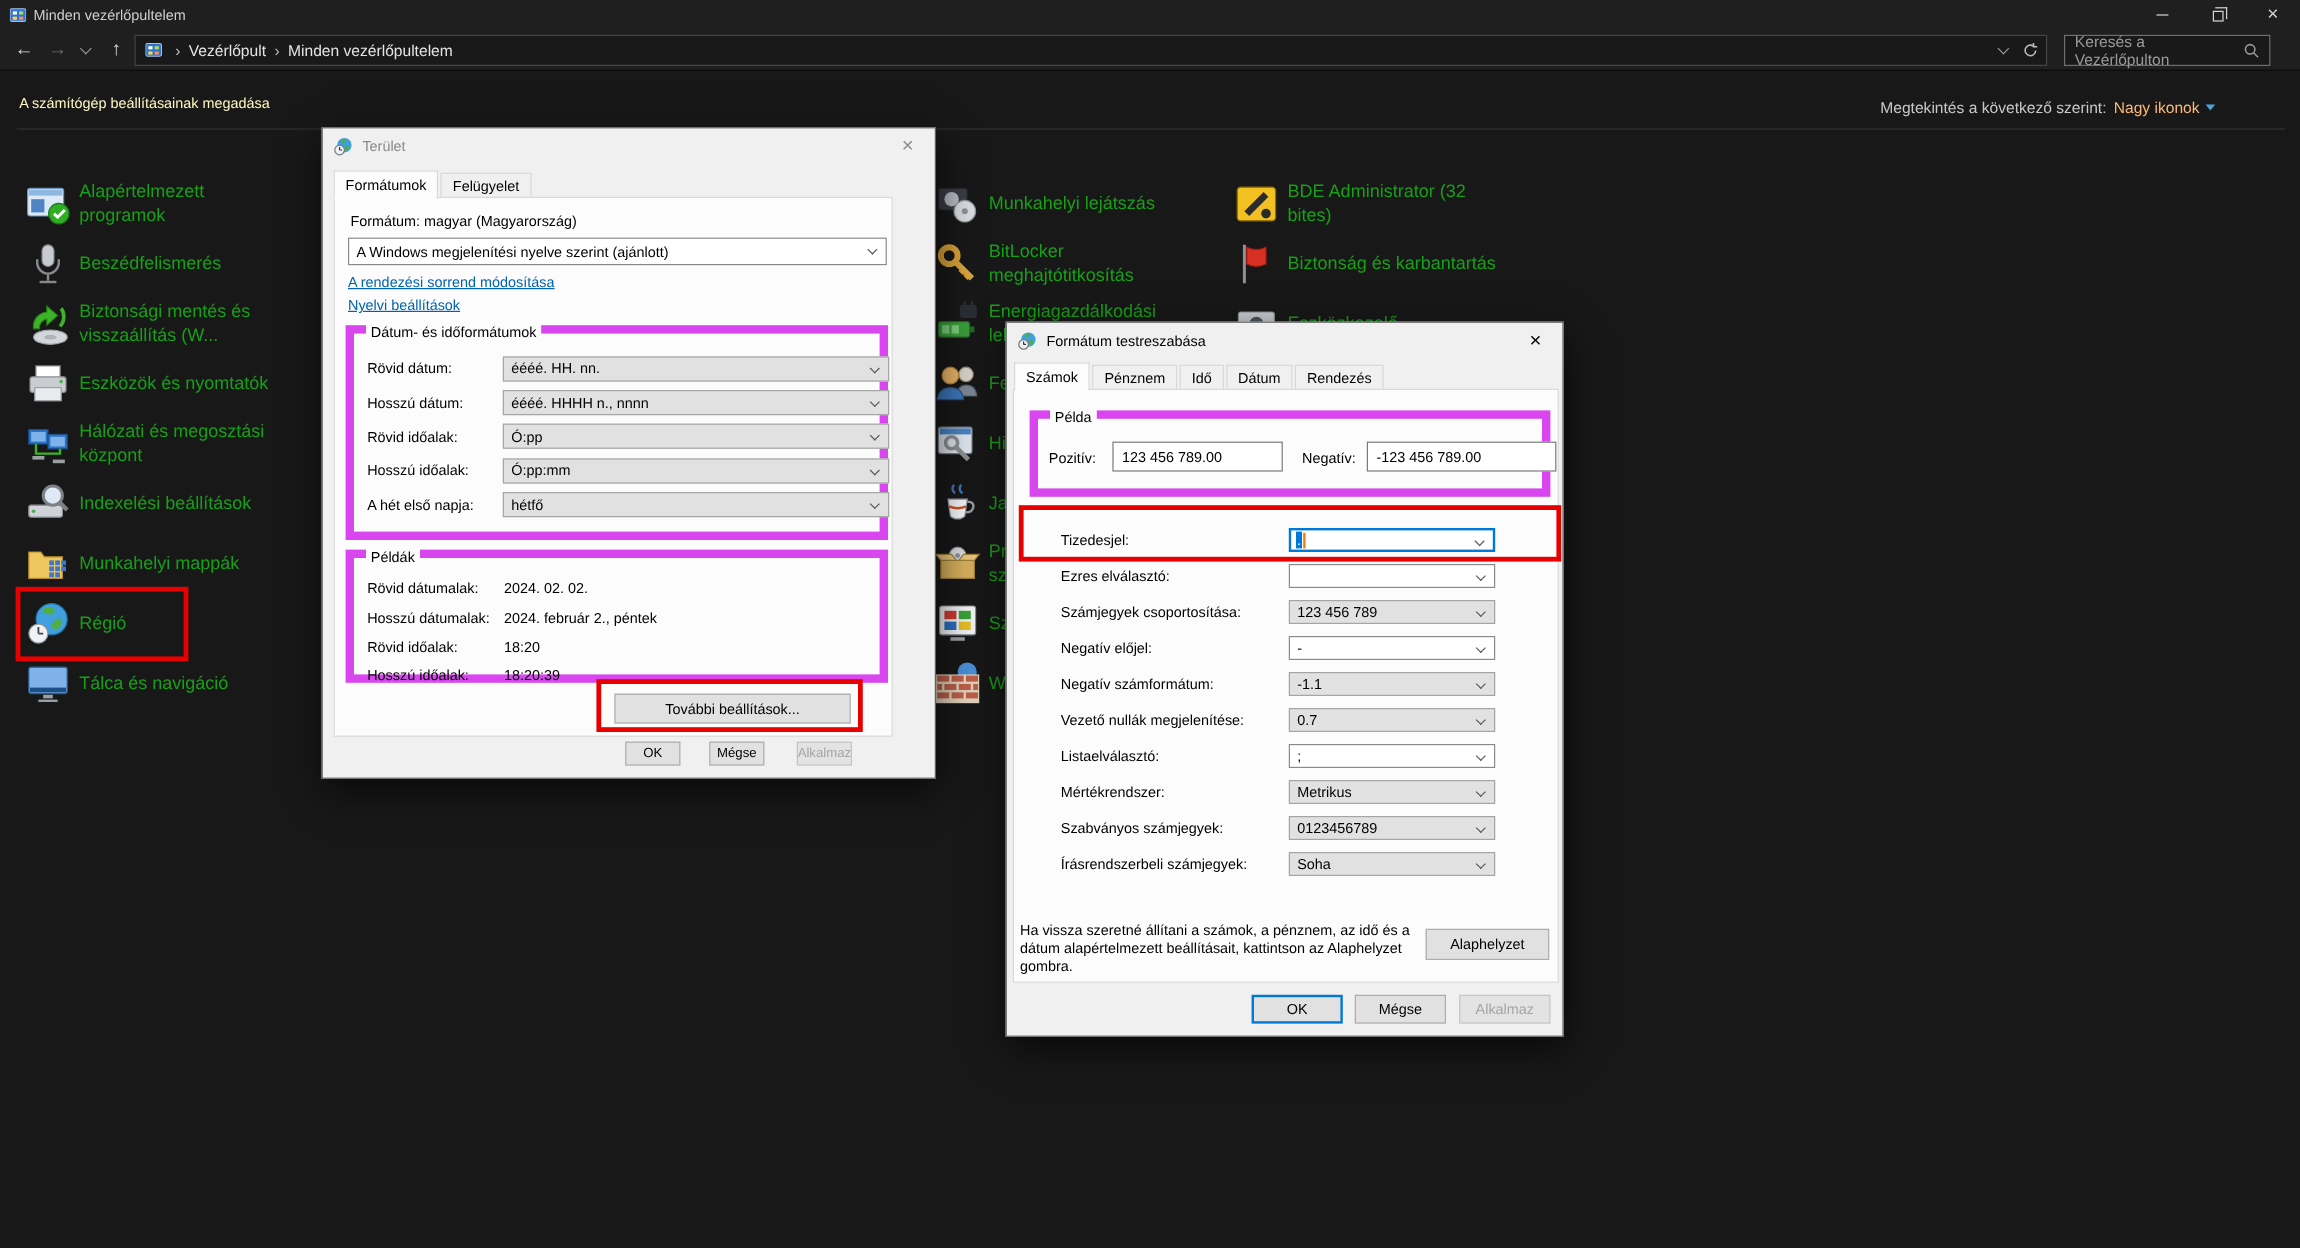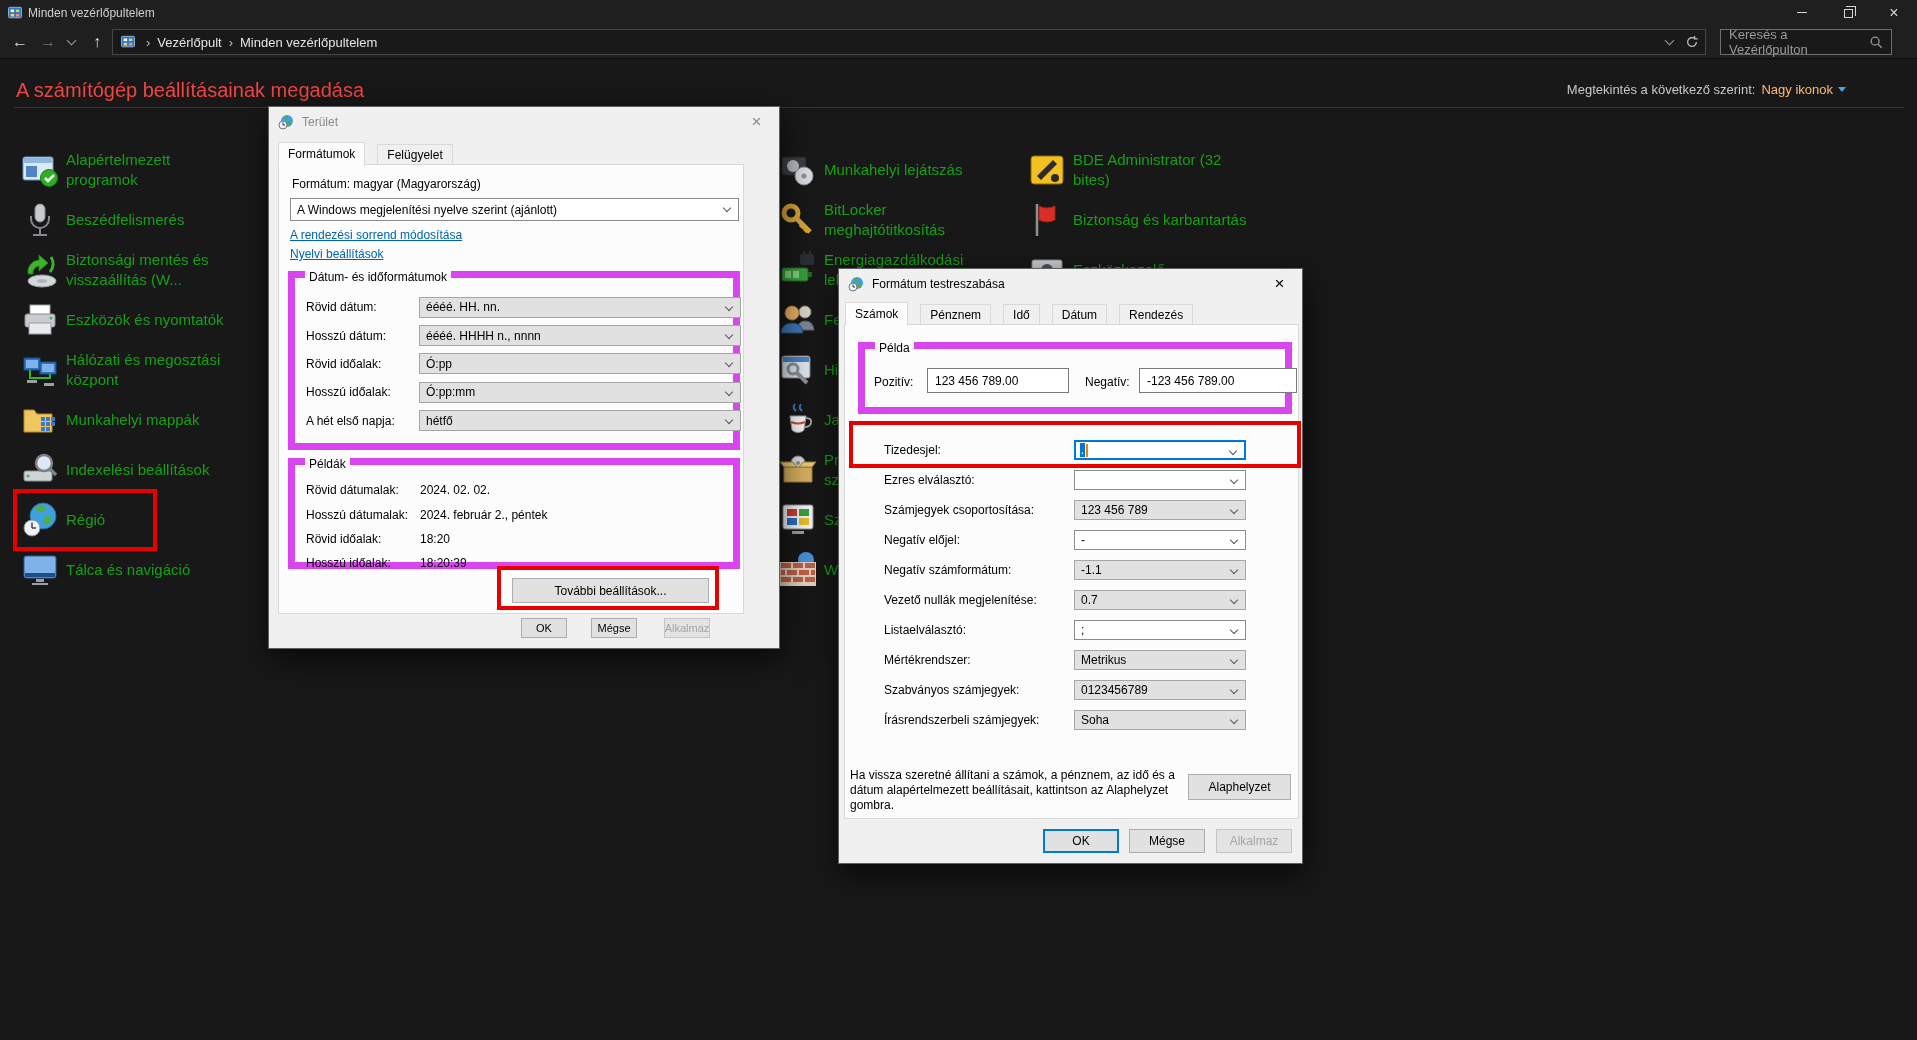--- a/index.html
+++ b/index.html
@@ -32,21 +32,21 @@
     background:#191919; border:1px solid #454545; display:flex; align-items:center; font-size:13px; color:#e4e4e4; }
   .addressbar .crumb-ico { width:14px; height:14px; margin:0 4px 0 8px; }
   .crumb-sep { color:#bdbdbd; margin:0 7px; font-size:13px; }
   .addr-right { position:absolute; right:6px; top:0; height:24px; display:flex; align-items:center; gap:12px; }
   .addr-right svg { width:14px; height:14px; }
   .searchbox { position:absolute; left:1720px; top:4px; width:172px; height:26px;
     background:#191919; border:1px solid #6e6e6e; display:flex; align-items:center; }
   .searchbox .ph { flex:1; font-size:13px; color:#9a9a9a; padding-left:8px; }
   .searchbox svg { width:14px; height:14px; margin-right:8px; }
   
-  .page-title { position:absolute; left:16px; top:79px; font-size:20px; color:#ef4444; }
+  .page-title { position:absolute; left:16px; top:79px; font-size:12px; color:#fef9c3; }
   .viewby { position:absolute; right:71px; top:82px; display:flex; align-items:center; font-size:13px; }
   .viewby .lbl { color:#c8c8c8; margin-right:6px; }
   .viewby .val { color:#fdba74; }
   .viewby .tri { width:0; height:0; border-left:4px solid transparent; border-right:4px solid transparent;
     border-top:5px solid #4aa3e0; margin-left:5px; }
   .divider { position:absolute; left:14px; top:107px; width:1890px; border-top:1px solid #333; }
   
   .col { position:absolute; }
   .col-left  { left:20px;  top:145px; width:250px; }
   .col-mid   { left:778px; top:145px; width:230px; }
@@ -59,21 +59,21 @@
     box-shadow:2px 10px 30px rgba(0,0,0,.65); font-size:12px; color:#000; }
   .dlg-region { left:268px; top:106px; width:512px; height:543px; z-index:10; }
   .dlg-format { left:838px; top:268px; width:465px; height:596px; z-index:20; }
   .dlg-titlebar { position:absolute; left:0; top:0; right:0; height:30px; display:flex; align-items:center; }
   .dlg-titlebar svg { width:16px; height:16px; margin:0 8px 0 9px; }
   .dlg-title { font-size:12px; }
   .dlg-region .dlg-title { color:#8a8a8a; }
   .dlg-close { position:absolute; right:0; top:0; width:45px; height:30px; display:flex; align-items:center; justify-content:center; font-size:17px; color:#000; }
   .dlg-region .dlg-close { color:#8a8a8a; }
   .tabstrip { position:absolute; display:flex; z-index:3; }
-  .tab { height:21px; padding:3px 9px 0; background:#f0f0f0; border:1px solid #d9d9d9; margin-right:12px; font-size:12px; }
+  .tab { height:21px; padding:3px 9px 0; background:#f0f0f0; border:1px solid #d9d9d9; margin-right:2px; font-size:12px; }
   .tab.active { background:#fcfcfc; height:24px; margin-top:-2px; padding-top:4px; border-bottom:1px solid #fcfcfc; }
   .page { position:absolute; background:#fcfcfc; border:1px solid #d9d9d9; z-index:2;padding-left:36px; }
   .rg-tabs { left:9px; top:37px; }
   .rg-page { left:9px; top:57px; width:466px; height:450px; }
   .fm-tabs { left:6px; top:35px; }
   .fm-page { left:5px; top:55px; width:455px; height:495px; }
   .groupbox { position:absolute; border:7px solid #d946ef; }
   .groupbox > .gb-label { position:absolute; left:10px; top:-8px; background:#fcfcfc; padding:0 4px; font-size:12px; }
   .combo { position:relative; border:1px solid #a5a5a5; background:#e1e1e1; display:flex; align-items:center; padding:0 20px 0 6px; }
   .combo .chev { position:absolute; right:8px; top:6px; width:6px; height:6px; border-right:1px solid #575757; border-bottom:1px solid #575757; transform:rotate(45deg); }
@@ -405,32 +405,32 @@
         <svg class="cp-icon">
           <use href="#icon-network"></use>
         </svg>
         <div class="cp-label">
           <div>Hálózati és megosztási</div>
           <div>központ</div>
         </div>
       </div>
       <div class="cp-item">
         <svg class="cp-icon">
+          <use href="#icon-indexing"></use>
+        </svg>
+        <div class="cp-label">
+          <div>Indexelési beállítások</div>
+        </div>
+      </div>
+      <div class="cp-item">
+        <svg class="cp-icon">
           <use href="#icon-work-folders"></use>
         </svg>
         <div class="cp-label">
           <div>Munkahelyi mappák</div>
-        </div>
-      </div>
-      <div class="cp-item">
-        <svg class="cp-icon">
-          <use href="#icon-indexing"></use>
-        </svg>
-        <div class="cp-label">
-          <div>Indexelési beállítások</div>
         </div>
       </div>
       <div class="cp-item highlighted">
         <svg class="cp-icon">
           <use href="#icon-region"></use>
         </svg>
         <div class="cp-label">
           <div>Régió</div>
         </div>
       </div>

